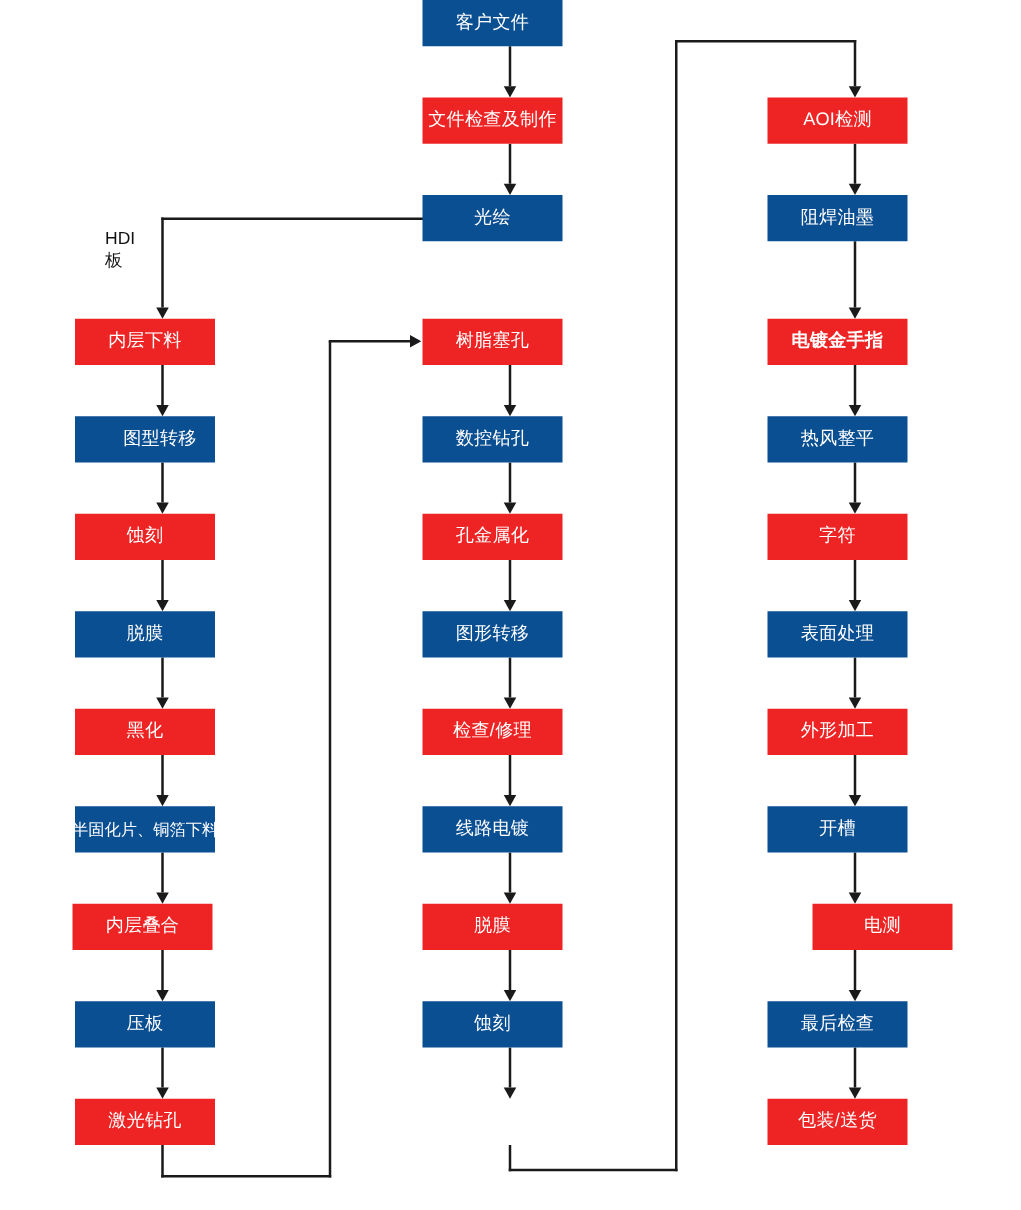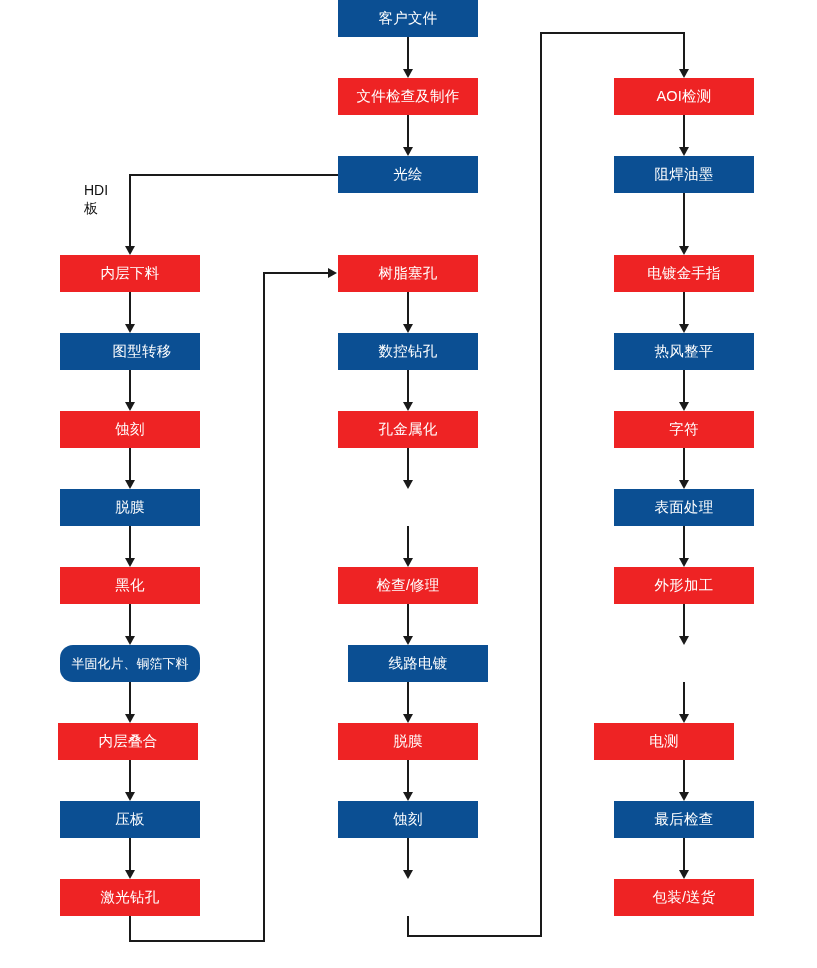--- a/index.html
+++ b/index.html
@@ -13,36 +13,36 @@
   }
   #canvas {
     position: relative;
     width: 817px;
     height: 968px;
     background: #ffffff;
     overflow: hidden;
   }
   .node {
     position: absolute;
-    width: 140px;
+    width: 112px;
     height: 37px;
     display: flex;
     align-items: center;
     justify-content: center;
     color: #ffffff;
     font-size: 14.5px;
     line-height: 1;
     letter-spacing: 0.2px;
     white-space: nowrap;
     box-sizing: border-box;
     z-index: 3;
   }
   .node.red  { background: #ee2324; }
   .node.blue { background: #0b4f93; }
-  .node.narrow-text { font-size: 13px; letter-spacing: 0; border-radius: 13px; }
+  .node.narrow-text { font-size: 13px; letter-spacing: 0; }
 
   
   .conn {
     position: absolute;
     background: #1a1a1a;
     z-index: 1;
   }
   .vline { width: 2px; }
   .hline { height: 2px; }
 
@@ -83,24 +83,25 @@
   <div class="node red" style="left:338px; top:78px;">文件检查及制作</div>
 
   <div class="node blue" style="left:338px; top:156px;">光绘</div>
 
   <div class="node red" style="left:338px; top:255px;">树脂塞孔</div>
 
   <div class="node blue" style="left:338px; top:333px;">数控钻孔</div>
 
   <div class="node red" style="left:338px; top:411px;">孔金属化</div>
 
+  <div class="node blue" style="left:338px; top:489px;">图形转移</div>
 
   <div class="node red" style="left:338px; top:567px;">检查/修理</div>
 
-  <div class="node blue" style="left:348px; top:645px;">线路电镀</div>
+  <div class="node blue" style="left:338px; top:645px;">线路电镀</div>
 
   <div class="node red" style="left:338px; top:723px;">脱膜</div>
 
   <div class="node blue" style="left:338px; top:801px;">蚀刻</div>
 
 
   <div class="node red" style="left:60px; top:255px;">内层下料</div>
 
   <div class="node blue" style="left:60px; top:333px;padding-left:24px;">图型转移</div>
 
@@ -115,32 +116,33 @@
   <div class="node red" style="left:58px; top:723px;">内层叠合</div>
 
   <div class="node blue" style="left:60px; top:801px;">压板</div>
 
   <div class="node red" style="left:60px; top:879px;">激光钻孔</div>
 
   <div class="node red" style="left:614px; top:78px;">AOI检测</div>
 
   <div class="node blue" style="left:614px; top:156px;">阻焊油墨</div>
 
-  <div class="node red" style="left:614px; top:255px;">电镀金手指</div>
+  <div class="node red" style="left:614px; top:255px;font-weight:bold;">电镀金手指</div>
 
   <div class="node blue" style="left:614px; top:333px;">热风整平</div>
 
   <div class="node red" style="left:614px; top:411px;">字符</div>
 
   <div class="node blue" style="left:614px; top:489px;">表面处理</div>
 
   <div class="node red" style="left:614px; top:567px;">外形加工</div>
 
-
-  <div class="node red" style="left:594px; top:723px;">电测</div>
+  <div class="node blue" style="left:614px; top:645px;">开槽</div>
+
+  <div class="node red" style="left:650px; top:723px;">电测</div>
 
   <div class="node blue" style="left:614px; top:801px;">最后检查</div>
 
   <div class="node red" style="left:614px; top:879px;">包装/送货</div>
 
   <div class="side-label" style="left:84px; top:182px;">HDI
 板</div>
 
   <div class="conn vline" style="left:407px; top:37px; height:32px;"></div>
   <div class="arrow-down" style="left:403px; top:69px;"></div>

